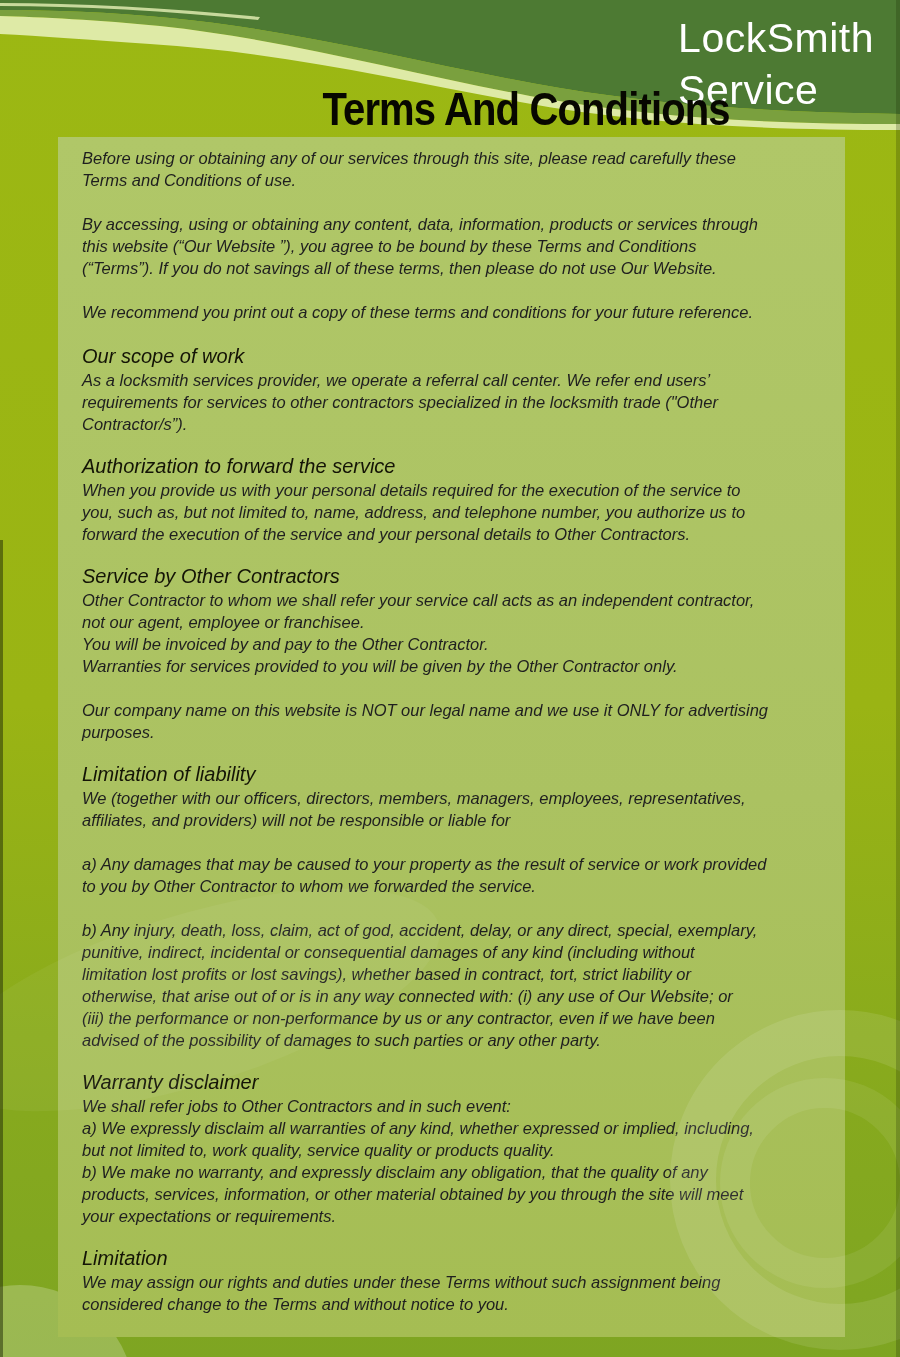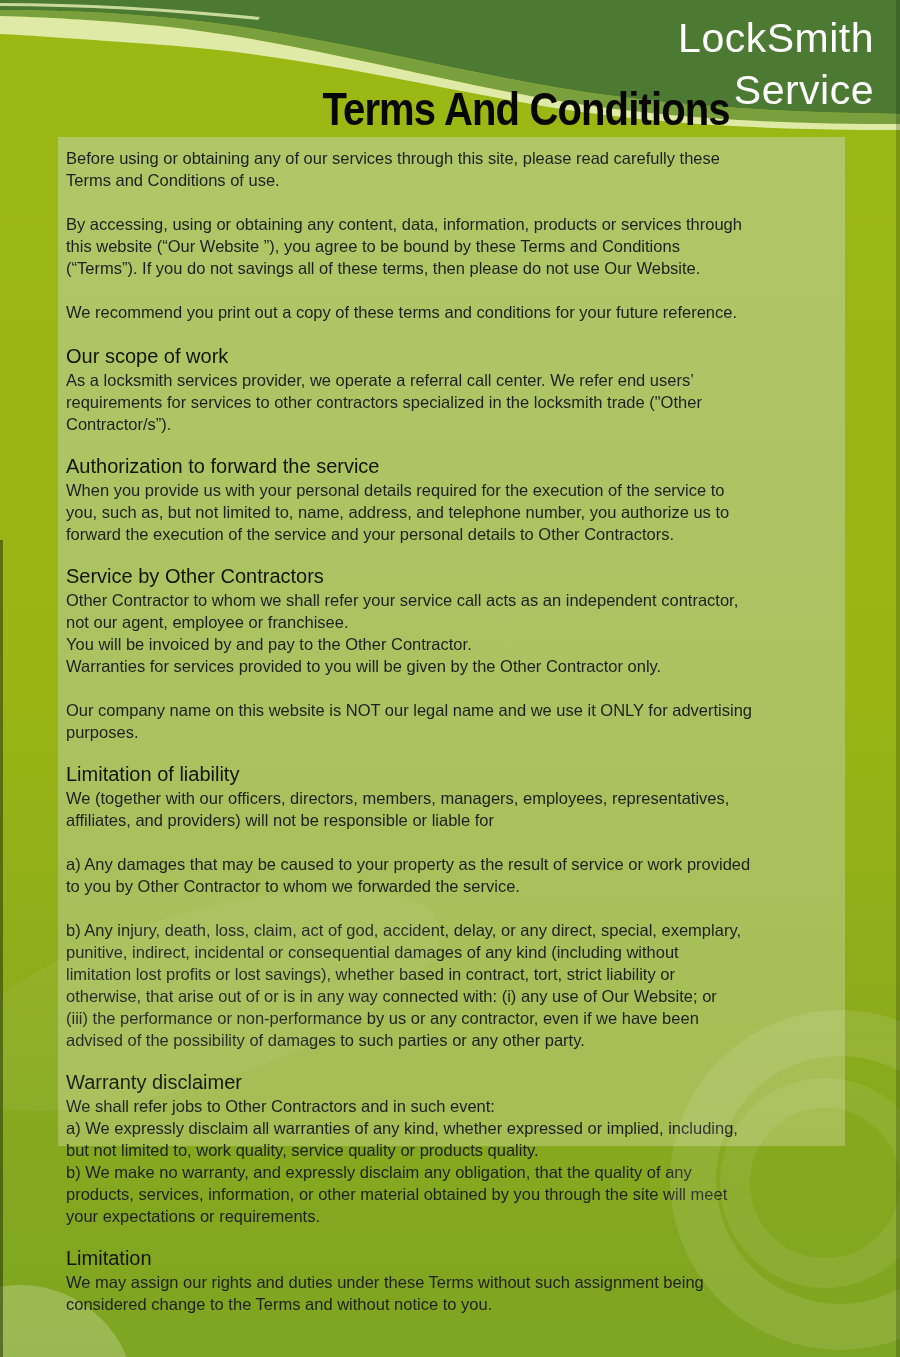--- a/index.html
+++ b/index.html
@@ -10,38 +10,38 @@
     font-family: "Liberation Sans", sans-serif;
     background: linear-gradient(180deg, #9cb813 0%, #9ab414 52%, #86a91e 82%, #7ea522 100%);
   }
   .header-art {
     position: absolute; top: 0; left: 0; width: 900px; height: 200px;
     z-index: 1; display: block;
   }
   .brand {
     position: absolute; top: 12px; right: 26px; z-index: 5;
     color: #ffffff; font-size: 41px; line-height: 52px;
-    text-align: right; letter-spacing: 0.5px; font-weight: 400;
+    text-align: left; letter-spacing: 0.5px; font-weight: 400;
   }
   .page-title {
     position: absolute; top: 84px; left: 0; width: 760px; z-index: 5;
     text-align: right; color: #070700;
     font-size: 46px; line-height: 50px; font-weight: 700;
   }
   .page-title .squeeze {
     display: inline-block; transform: scaleX(0.87); transform-origin: center;
     letter-spacing: -1px; white-space: nowrap;
   }
   .panel {
-    position: absolute; left: 58px; top: 137px; width: 787px; height: 1009px;
+    position: absolute; left: 58px; top: 137px; width: 787px; height: 1200px;
     z-index: 2;
     background: linear-gradient(180deg, #b0c768 0%, #abc261 55%, #a5bd53 100%);
-    padding: 10px 10px 10px 8px;
+    padding: 10px 10px 10px 24px;
     color: #1f1f1f;
-    font-size: 16.5px; line-height: 22px;
+    font-size: 16.5px; line-height: 22px; font-style: italic;
   }
   .panel p {
     white-space: pre-line;
     margin: 0 0 22px 0;
   }
   .panel p:last-child { margin-bottom: 0; }
   .panel h2 {
     font-size: 20px; line-height: 23px; font-weight: 400; color: #141406;
     margin: 20px 0 1px 0;
   }

